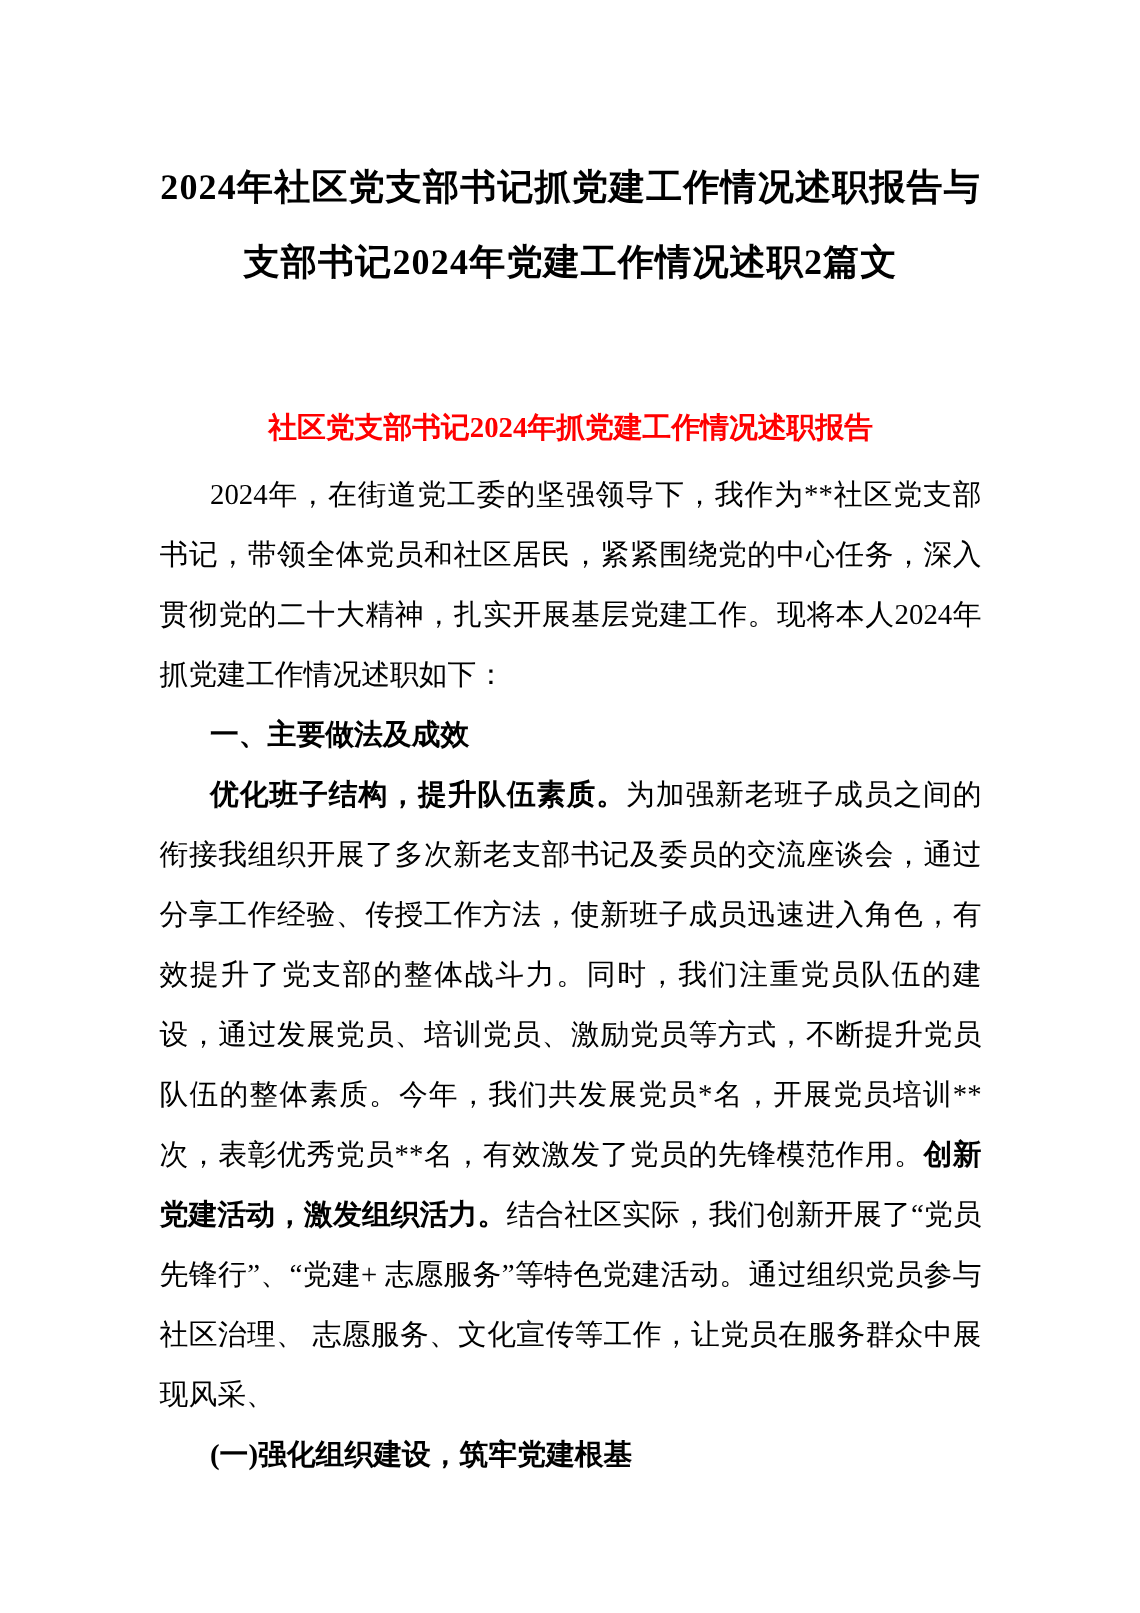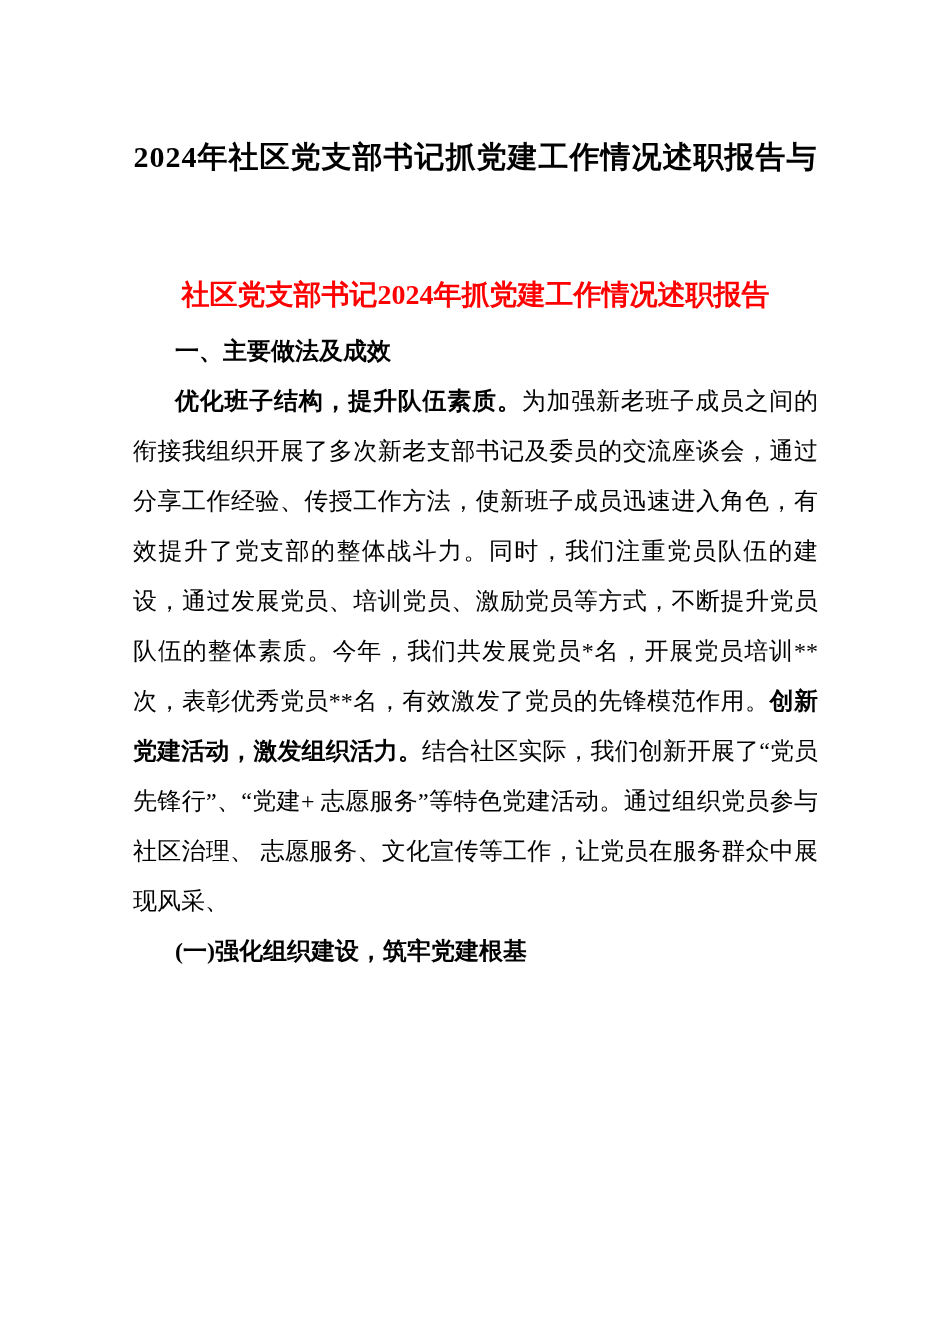--- a/index.html
+++ b/index.html
@@ -25,21 +25,21 @@
     line-height: 62px;
     font-weight: bold;
     text-align: center;
     letter-spacing: 1px;
   }
   .doc-title .title-line {
     display: block;
   }
   .red-heading {
     margin: 82px 0 6px 0;
-    font-size: 28px;
+    font-size: 24px;
     line-height: 50px;
     font-weight: bold;
     text-align: center;
     color: #ff0000;
   }
   p.body-para {
     margin: 0;
     font-size: 24px;
     line-height: 50px;
     text-align: justify;
@@ -54,24 +54,26 @@
     font-weight: bold;
   }
 </style>
 </head>
 <body>
 
 <div class="page">
 
   <h1 class="doc-title">
     <span class="title-line">2024年社区党支部书记抓党建工作情况述职报告与</span>
+    <span class="title-line">支部书记2024年党建工作情况述职2篇文</span>
   </h1>
 
   <h2 class="red-heading">社区党支部书记2024年抓党建工作情况述职报告</h2>
 
+  <p class="body-para">2024年，在街道党工委的坚强领导下，我作为**社区党支部书记，带领全体党员和社区居民，紧紧围绕党的中心任务，深入贯彻党的二十大精神，扎实开展基层党建工作。现将本人2024年抓党建工作情况述职如下：</p>
 
   <p class="body-para bold-line">一、主要做法及成效</p>
 
   <p class="body-para"><b>优化班子结构，提升队伍素质。</b><span>为加强新老班子成员之间的衔接我组织开展了多次新老支部书记及委员的交流座谈会，通过分享工作经验、传授工作方法，使新班子成员迅速进入角色，有效提升了党支部的整体战斗力。同时，我们注重党员队伍的建设，通过发展党员、培训党员、激励党员等方式，不断提升党员队伍的整体素质。今年，我们共发展党员*名，开展党员培训**次，表彰优秀党员**名，有效激发了党员的先锋模范作用。</span><b>创新党建活动，激发组织活力。</b><span>结合社区实际，我们创新开展了“党员先锋行”、“党建+ 志愿服务”等特色党建活动。通过组织党员参与社区治理、 志愿服务、文化宣传等工作，让党员在服务群众中展现风采、</span></p>
 
   <p class="body-para bold-line">(一)强化组织建设，筑牢党建根基</p>
 
 </div>
 
 </body></html>

